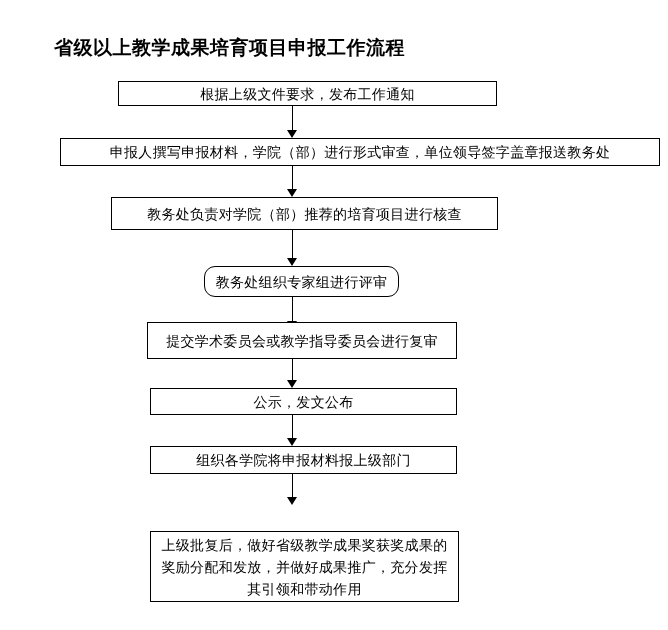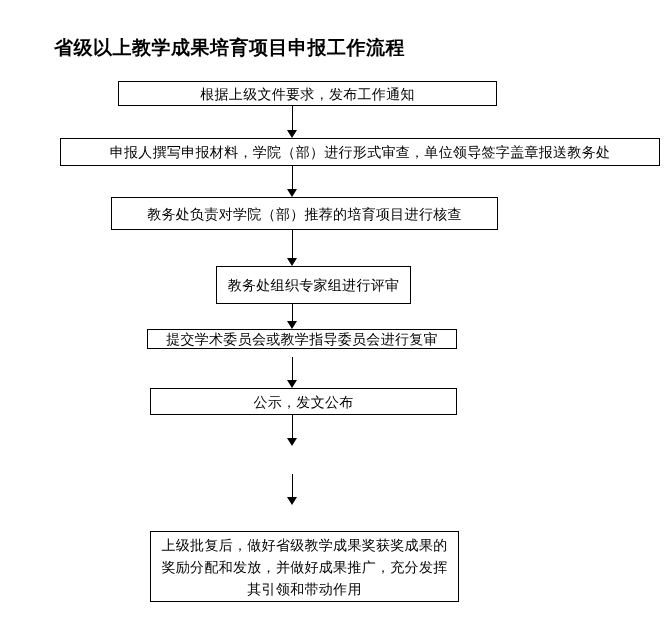--- a/index.html
+++ b/index.html
@@ -83,35 +83,36 @@
   <div class="flow-box" style="left:60px; top:138px; width:600px; height:28px;">申报人撰写申报材料，学院（部）进行形式审查，单位领导签字盖章报送教务处</div>
 
   <div class="connector" style="left:292px; top:166px; height:23px;"></div>
   <div class="arrow-head" style="left:287px; top:189px;"></div>
 
   <div class="flow-box" style="left:111px; top:197px; width:387px; height:33px;">教务处负责对学院（部）推荐的培育项目进行核查</div>
 
   <div class="connector" style="left:292px; top:230px; height:28px;"></div>
   <div class="arrow-head" style="left:287px; top:258px;"></div>
 
-  <div class="flow-box" style="left:216px; top:266px; width:195px; height:38px;">教务处组织专家组进行评审</div>
+  <div class="flow-box" style="left:204px; top:266px; width:195px; height:31px;border-radius:11px;">教务处组织专家组进行评审</div>
 
   <div class="connector" style="left:292px; top:297px; height:24px;"></div>
   <div class="arrow-head" style="left:287px; top:321px;"></div>
 
-  <div class="flow-box" style="left:147px; top:329px; width:310px; height:20px;">提交学术委员会或教学指导委员会进行复审</div>
+  <div class="flow-box" style="left:147px; top:322px; width:310px; height:37px;">提交学术委员会或教学指导委员会进行复审</div>
 
   <div class="connector" style="left:292px; top:357px; height:23px;"></div>
   <div class="arrow-head" style="left:287px; top:380px;"></div>
 
   <div class="flow-box" style="left:150px; top:388px; width:307px; height:27px;">公示，发文公布</div>
 
   <div class="connector" style="left:292px; top:415px; height:23px;"></div>
   <div class="arrow-head" style="left:287px; top:438px;"></div>
 
+  <div class="flow-box" style="left:150px; top:446px; width:307px; height:28px;">组织各学院将申报材料报上级部门</div>
 
   <div class="connector" style="left:292px; top:474px; height:23px;"></div>
   <div class="arrow-head" style="left:287px; top:497px;"></div>
 
   <div class="flow-box" style="left:150px; top:531px; width:309px; height:71px;">上级批复后，做好省级教学成果奖获奖成果的
 奖励分配和发放，并做好成果推广，充分发挥
 其引领和带动作用</div>
 
 </div>
 

